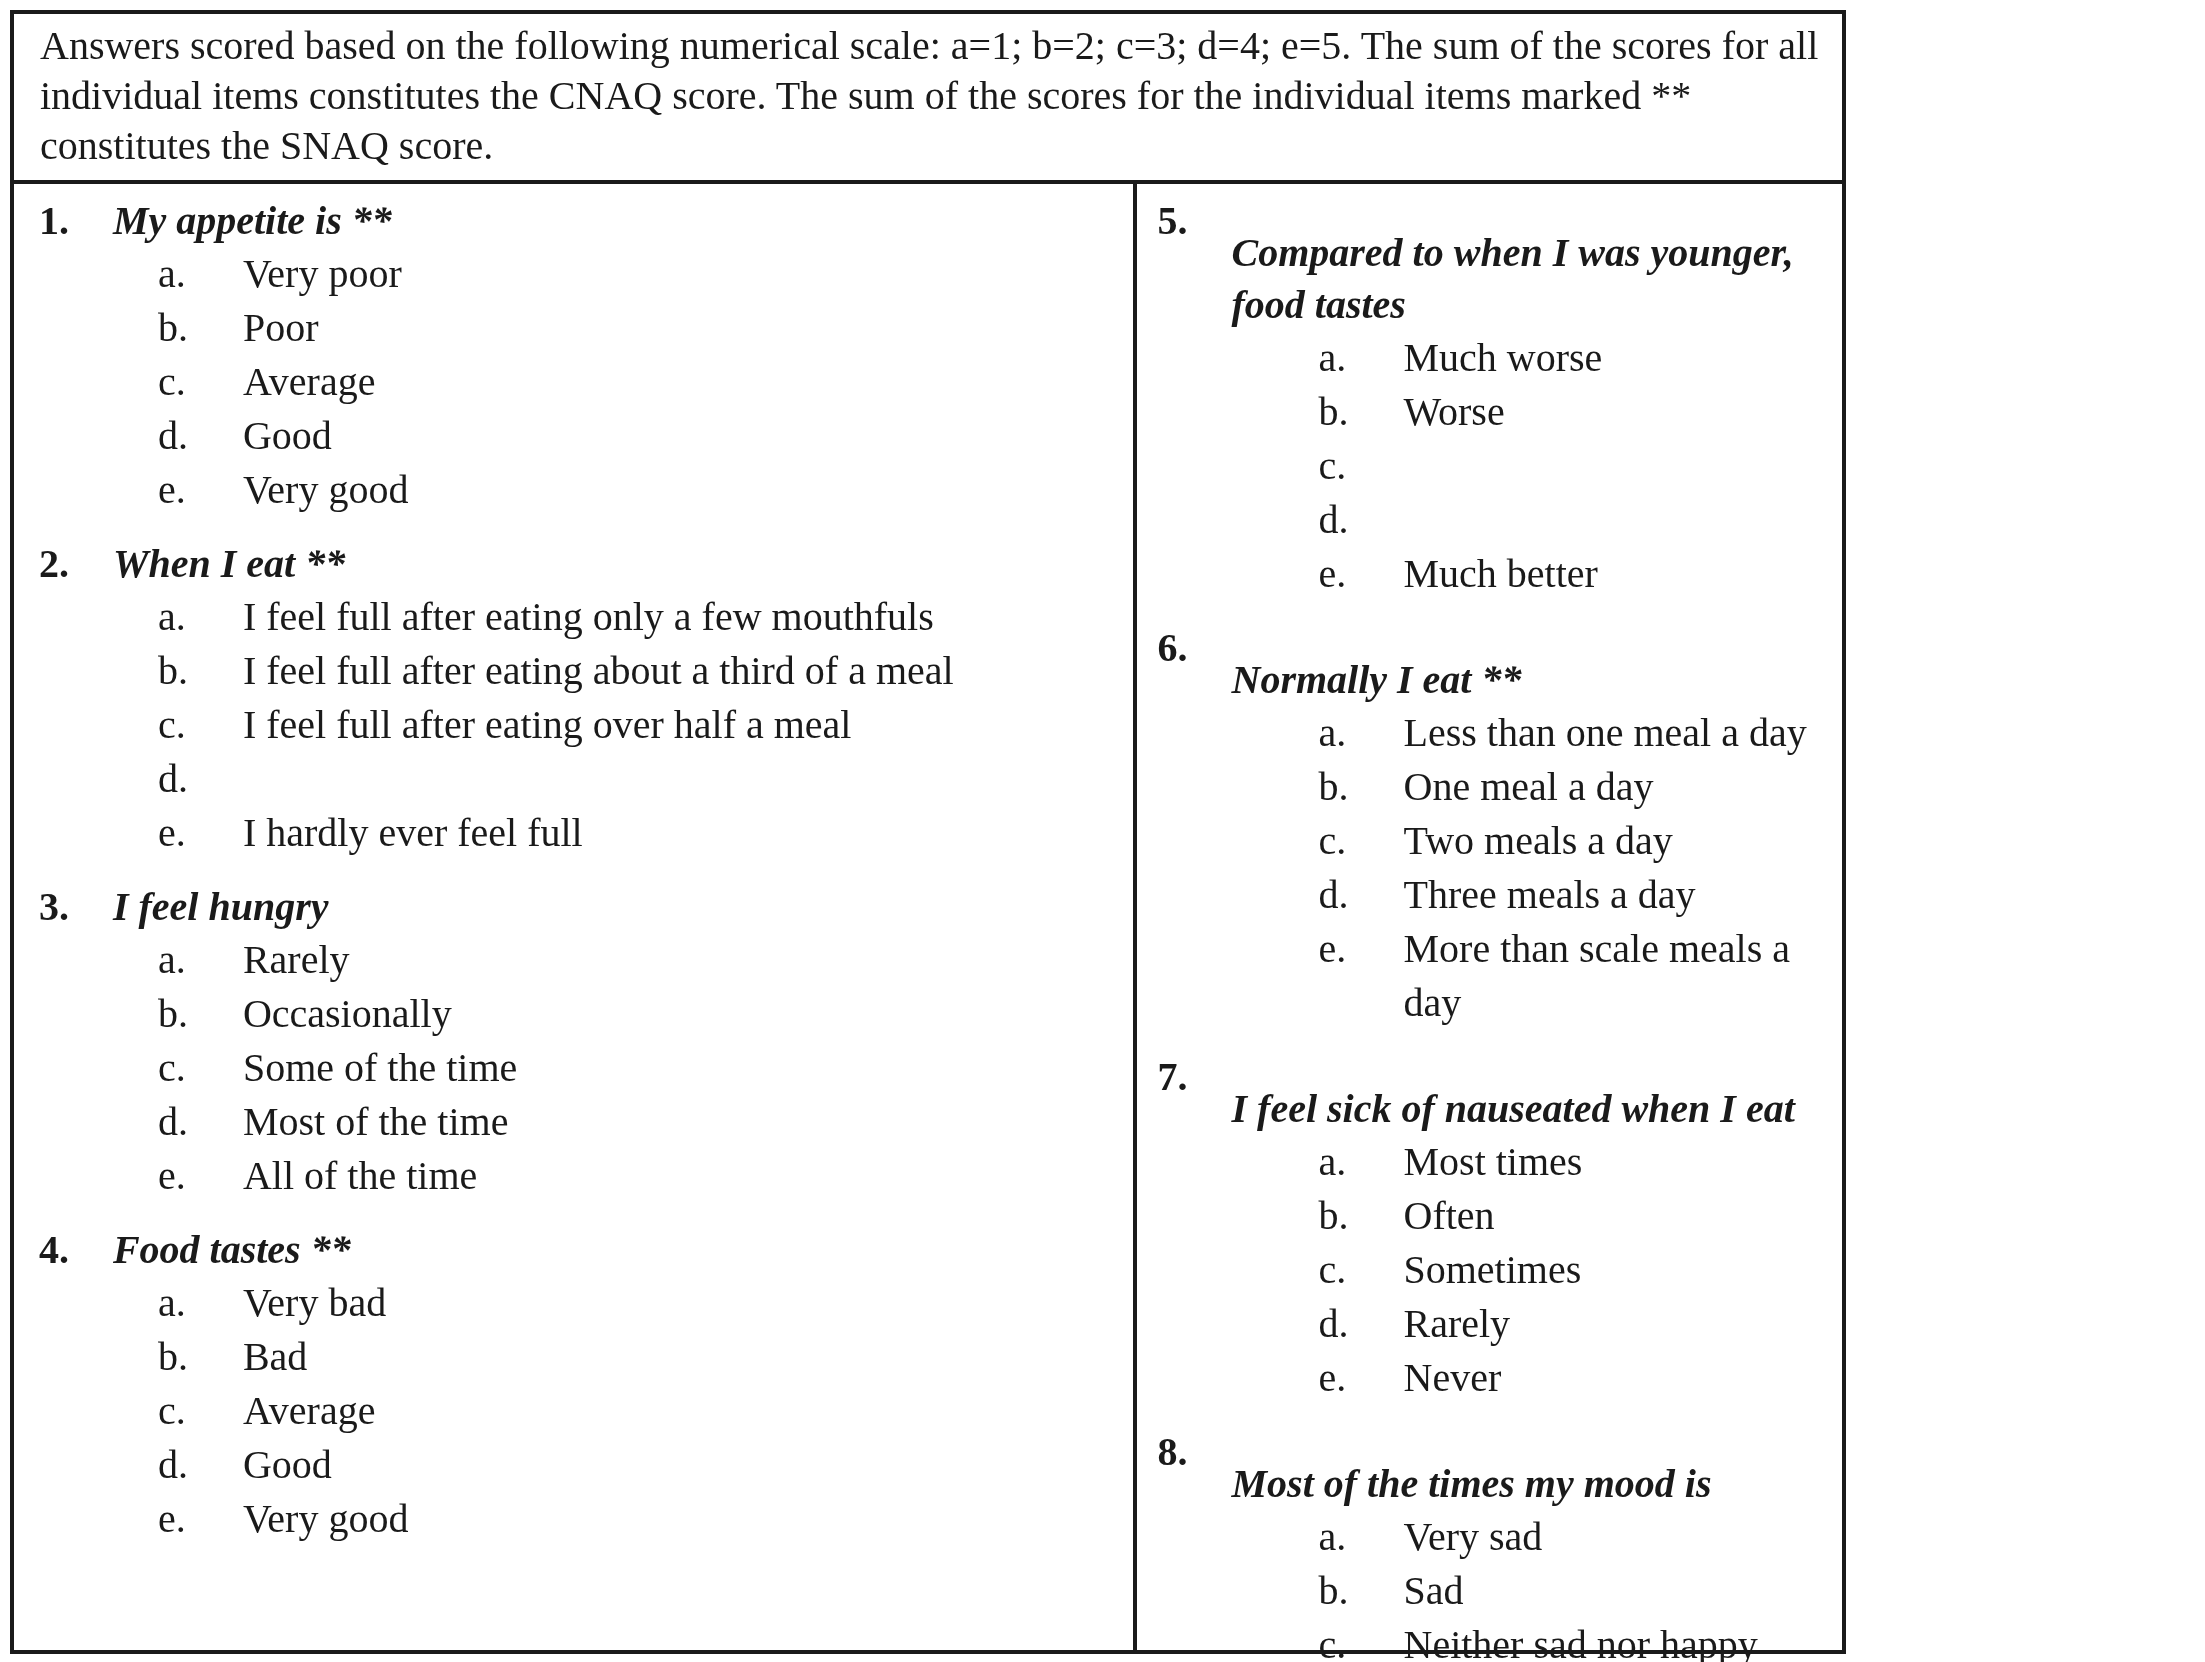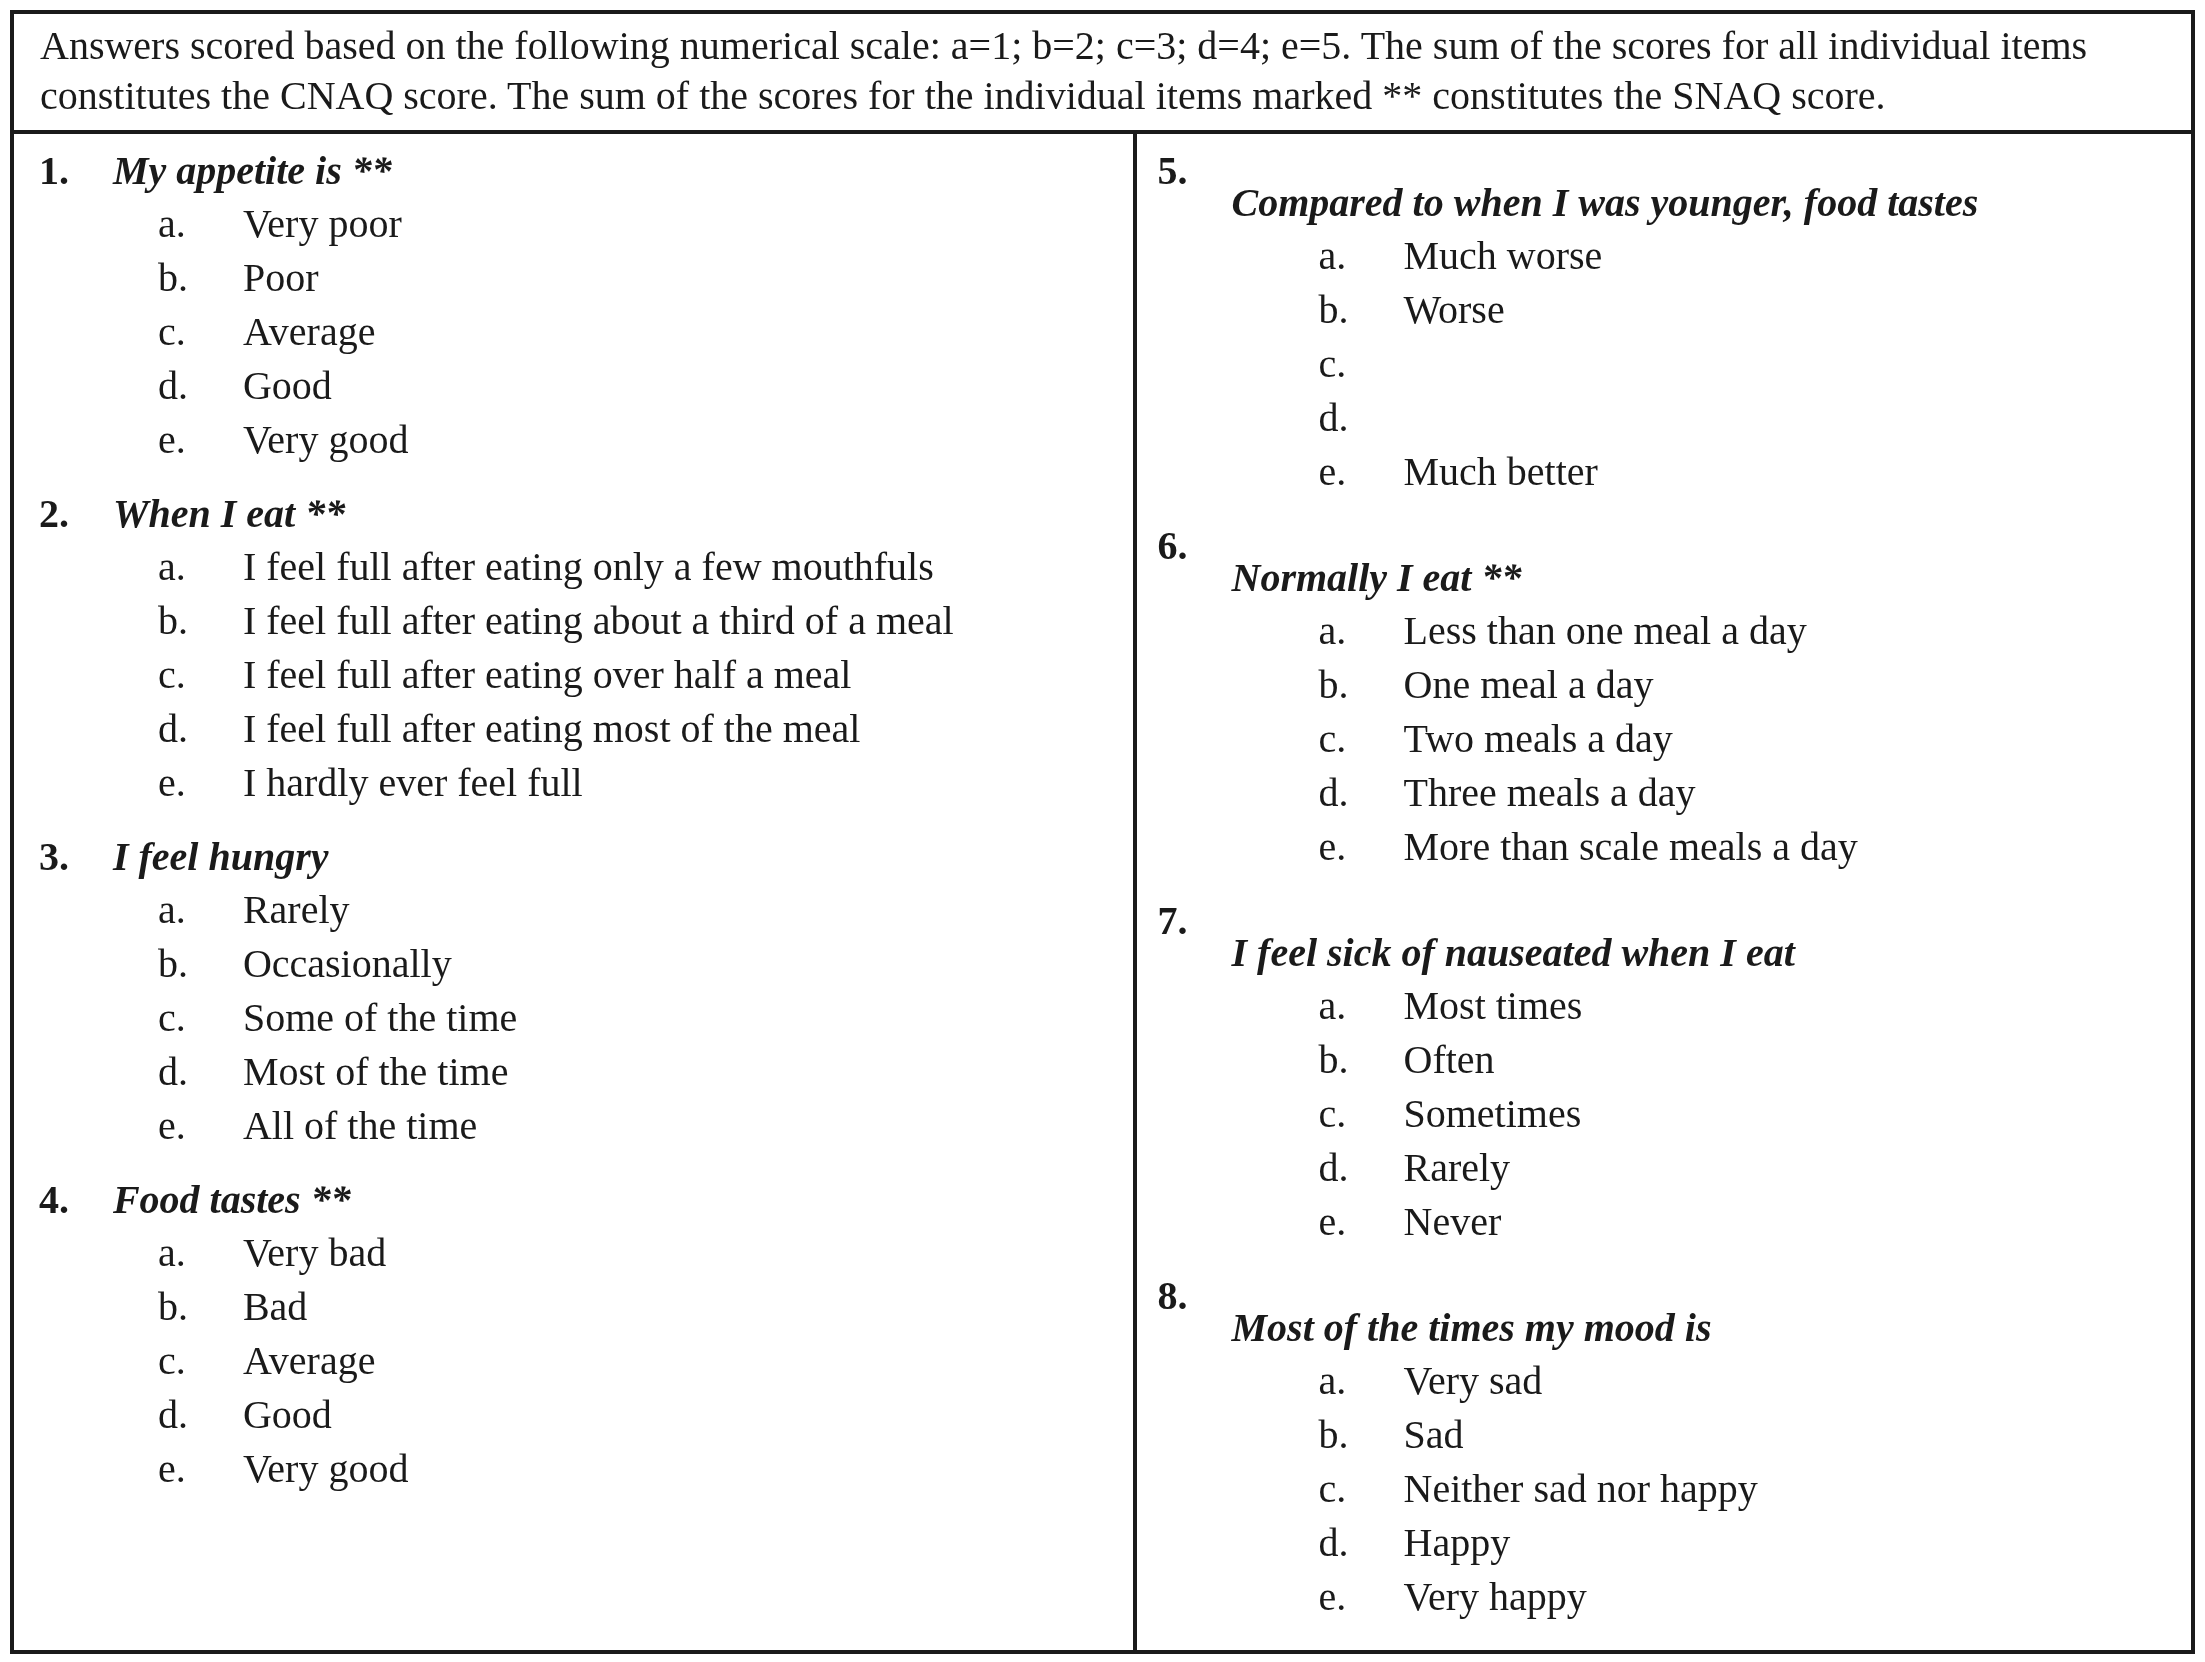--- a/index.html
+++ b/index.html
@@ -12,21 +12,21 @@
     height: 1662px;
     font-family: "Liberation Serif", "DejaVu Serif", serif;
     color: #1a1a1a;
     overflow: hidden;
   }
 
   .questionnaire-table {
     position: absolute;
     left: 9.5px;
     top: 9.5px;
-    width: 2185px;
+    width: 1836px;
     height: 1644px;
     box-sizing: border-box;
     border: 4.8px solid #1a1a1a;
     background: #ffffff;
     display: flex;
     flex-direction: column;
   }
 
   
   .scoring-header {
@@ -174,21 +174,20 @@
           <li class="answer-row">
             <span class="answer-letter">b.</span>
             <span class="answer-text">I feel full after eating about a third of a meal</span>
           </li>
           <li class="answer-row">
             <span class="answer-letter">c.</span>
             <span class="answer-text">I feel full after eating over half a meal</span>
           </li>
           <li class="answer-row">
             <span class="answer-letter">d.</span>
-            <span class="answer-text">I feel full after eating most of the meal</span>
           </li>
           <li class="answer-row">
             <span class="answer-letter">e.</span>
             <span class="answer-text">I hardly ever feel full</span>
           </li>
         </ul>
       </div>
 
       <div class="question-block">
         <div class="question-title-row">

